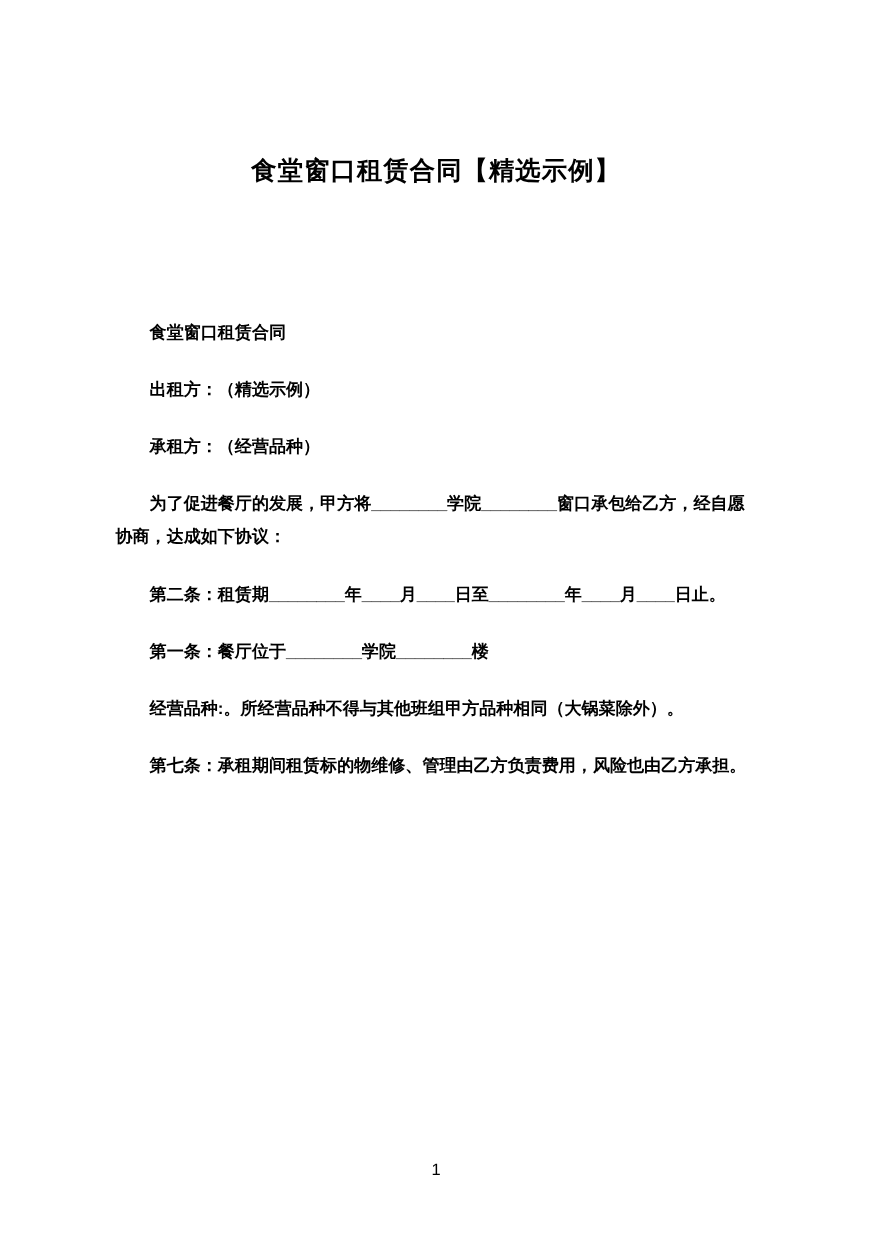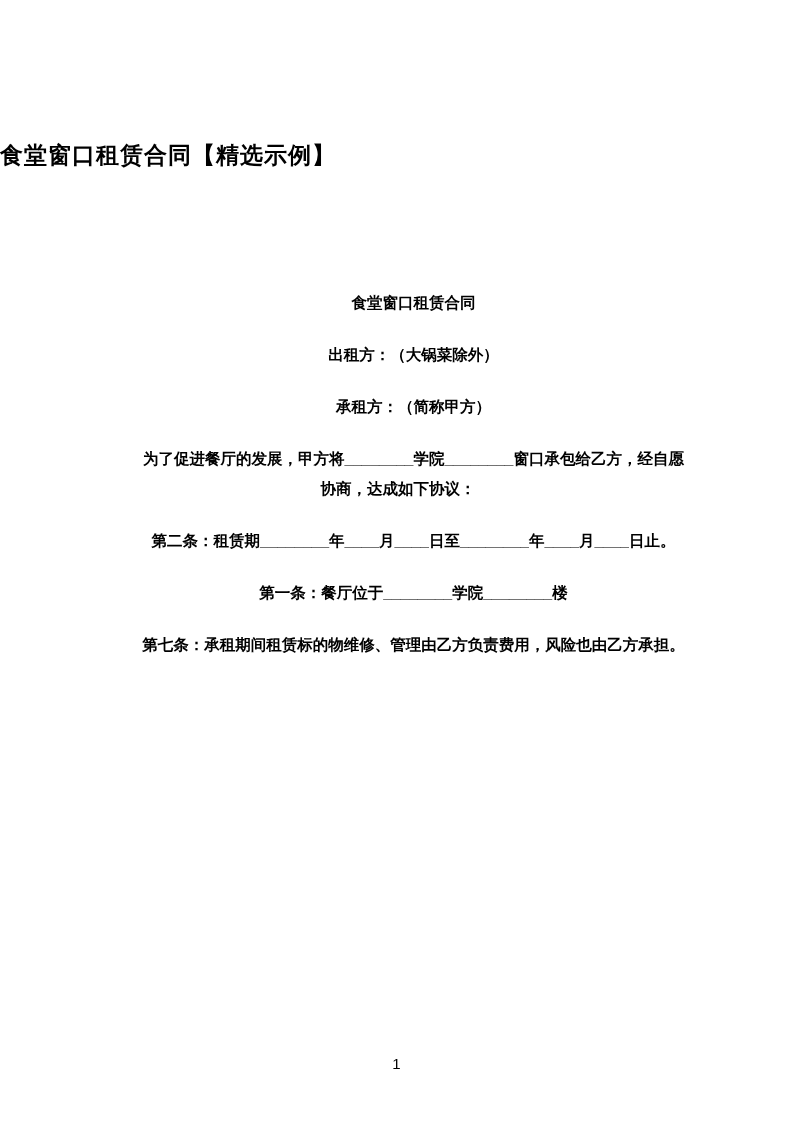--- a/index.html
+++ b/index.html
@@ -17,40 +17,40 @@
     margin: 0 auto;
     background: #ffffff;
     overflow: hidden;
     box-sizing: border-box;
   }
   .doc-title {
     position: absolute;
     top: 140px;
     left: 0;
     right: 0;
+    text-align: center;
     font-size: 23px;
     font-weight: bold;
     color: #000000;
     letter-spacing: 1px;
   }
   .content {
     position: absolute;
     top: 288px;
     left: 105px;
     width: 586px;
   }
   .para {
     margin: 0 0 22px 0;
     font-size: 15.5px;
     font-weight: bold;
     line-height: 30px;
     text-indent: 2em;
     color: #000000;
     word-break: break-all;
-    text-align: center;
   }
   .page-number {
     position: absolute;
     bottom: 50px;
     left: 0;
     right: 0;
     text-align: center;
     font-size: 15px;
     font-weight: normal;
     color: #000000;
@@ -58,23 +58,24 @@
 </style>
 </head>
 <body>
 
 <div class="page">
 
   <div class="doc-title">食堂窗口租赁合同【精选示例】</div>
 
   <div class="content">
     <p class="para">食堂窗口租赁合同</p>
-    <p class="para">出租方：（大锅菜除外）</p>
-    <p class="para">承租方：（简称甲方）</p>
+    <p class="para">出租方：（精选示例）</p>
+    <p class="para">承租方：（经营品种）</p>
     <p class="para">为了促进餐厅的发展，甲方将________学院________窗口承包给乙方，经自愿协商，达成如下协议：</p>
     <p class="para">第二条：租赁期________年____月____日至________年____月____日止。</p>
     <p class="para">第一条：餐厅位于________学院________楼</p>
+    <p class="para">经营品种:。所经营品种不得与其他班组甲方品种相同（大锅菜除外）。</p>
     <p class="para">第七条：承租期间租赁标的物维修、管理由乙方负责费用，风险也由乙方承担。</p>
   </div>
 
   <div class="page-number">1</div>
 
 </div>
 
 </body></html>

